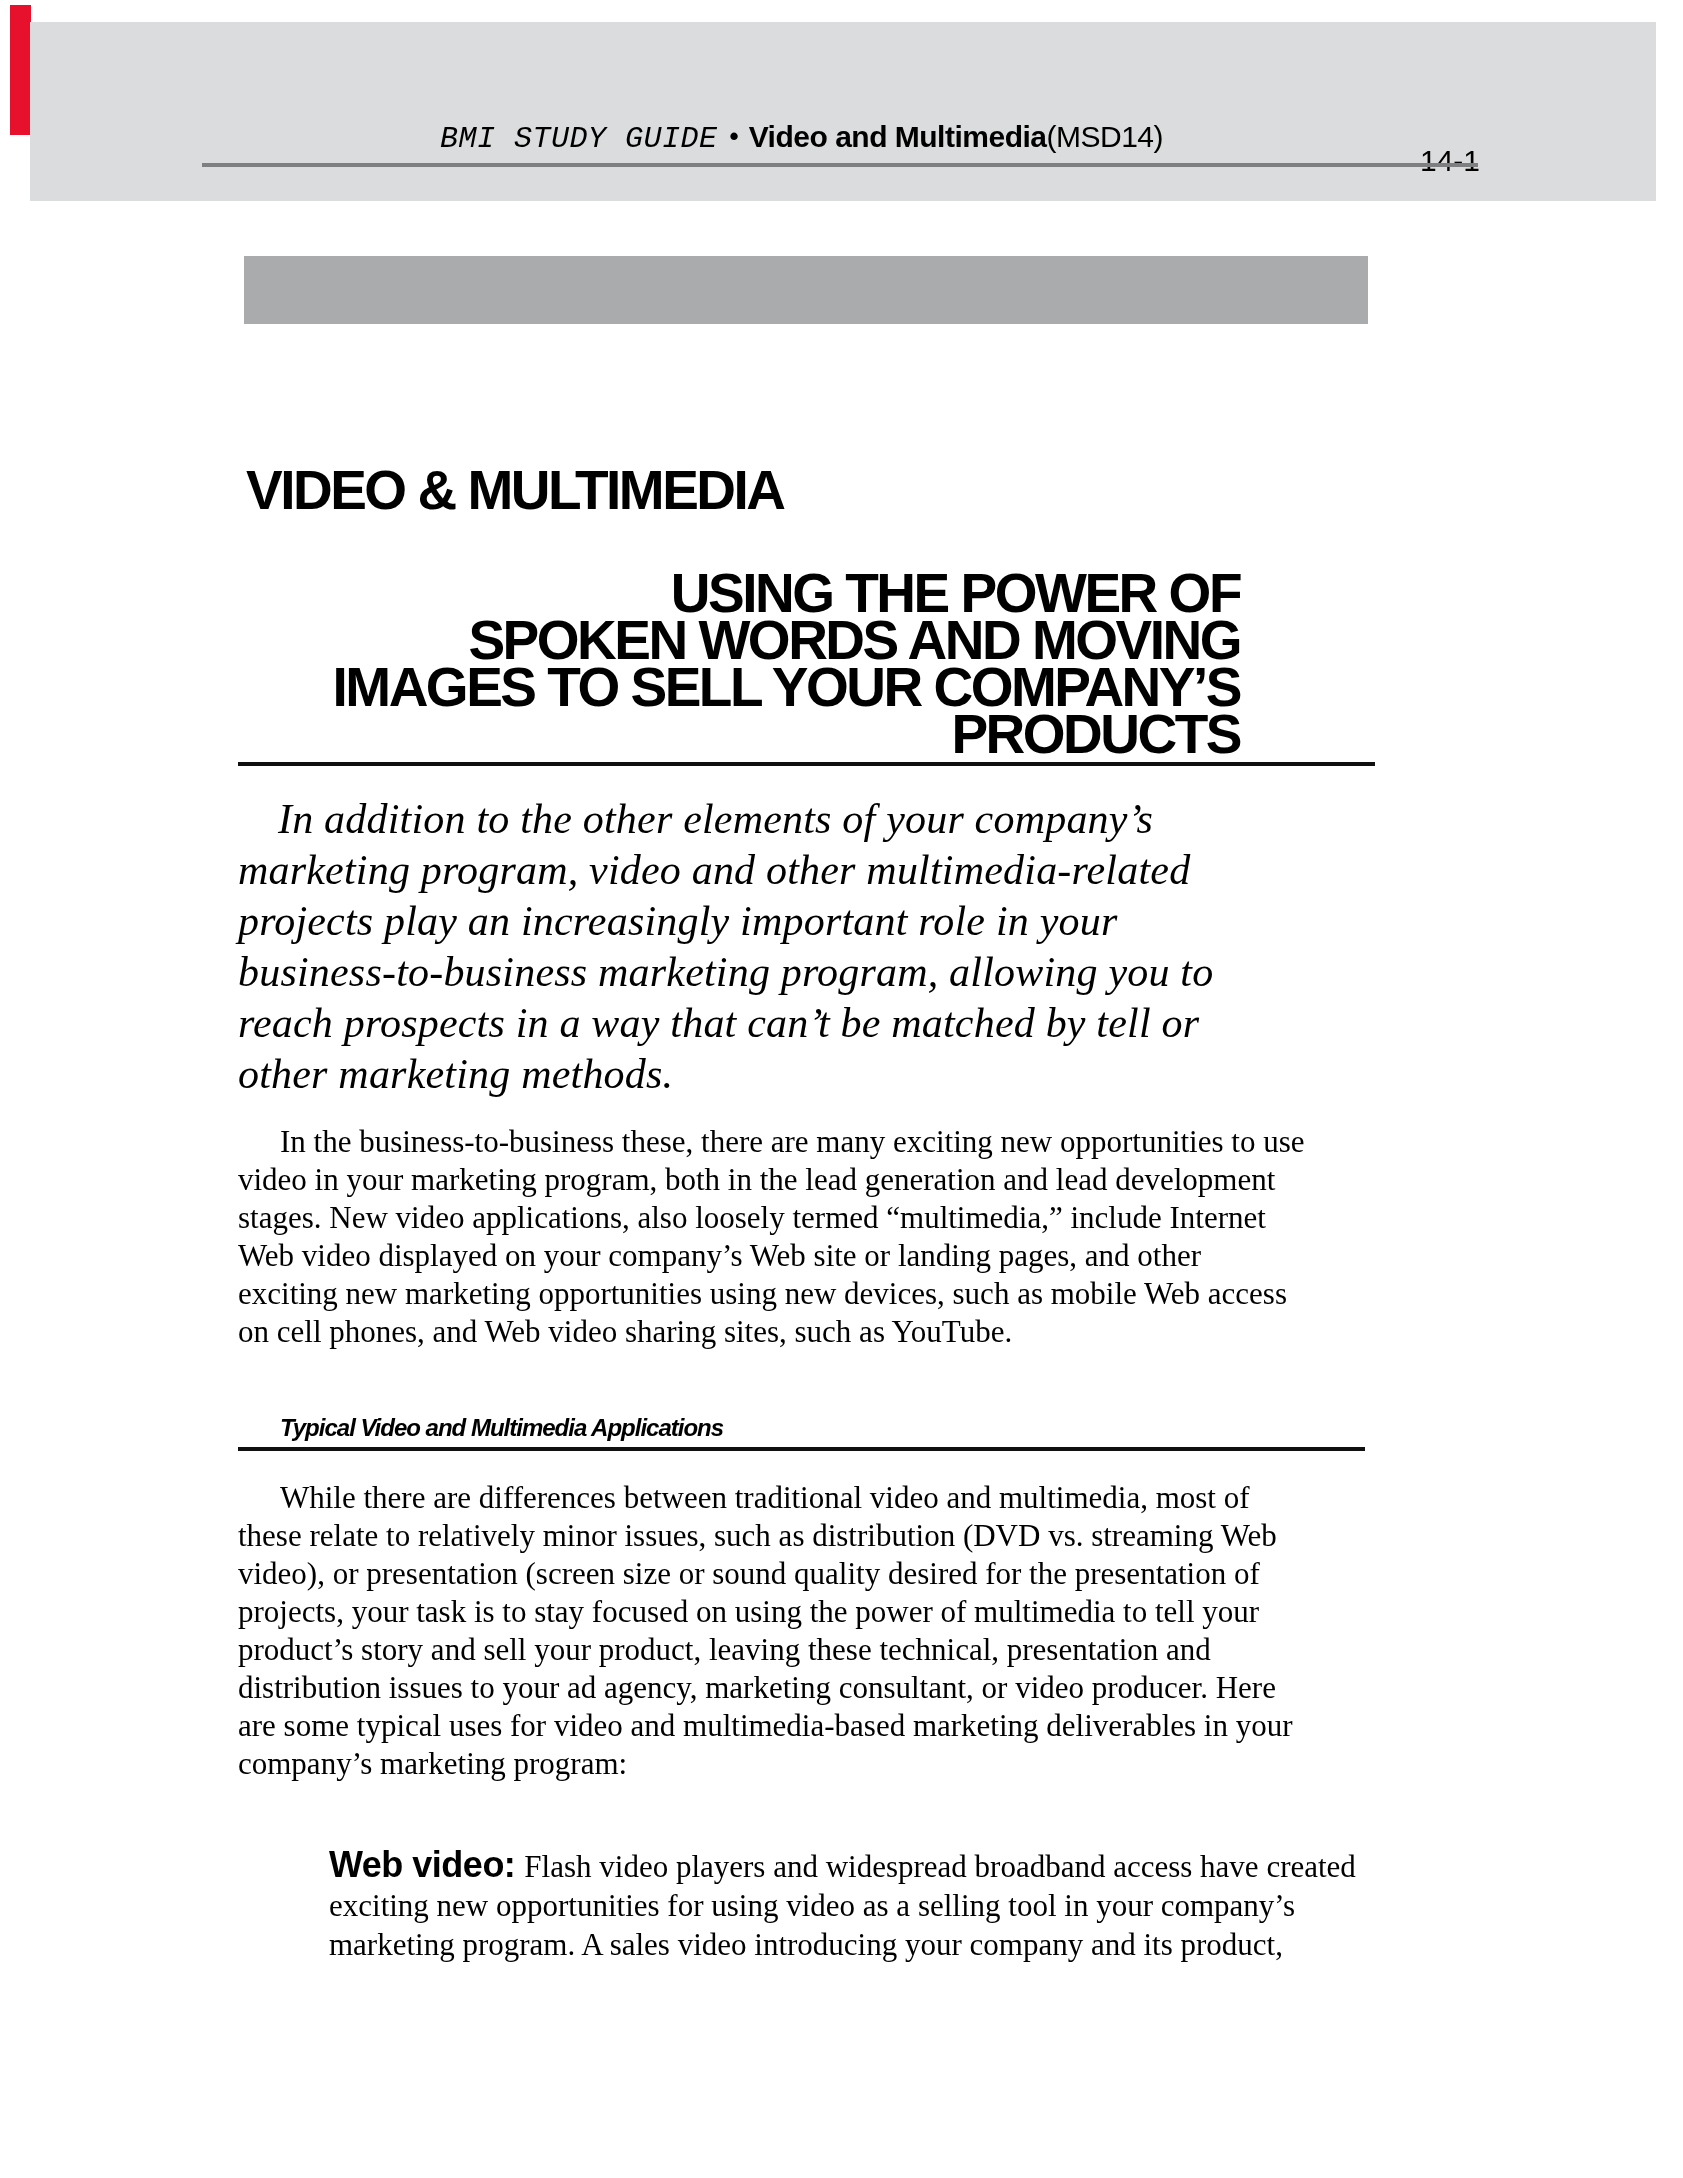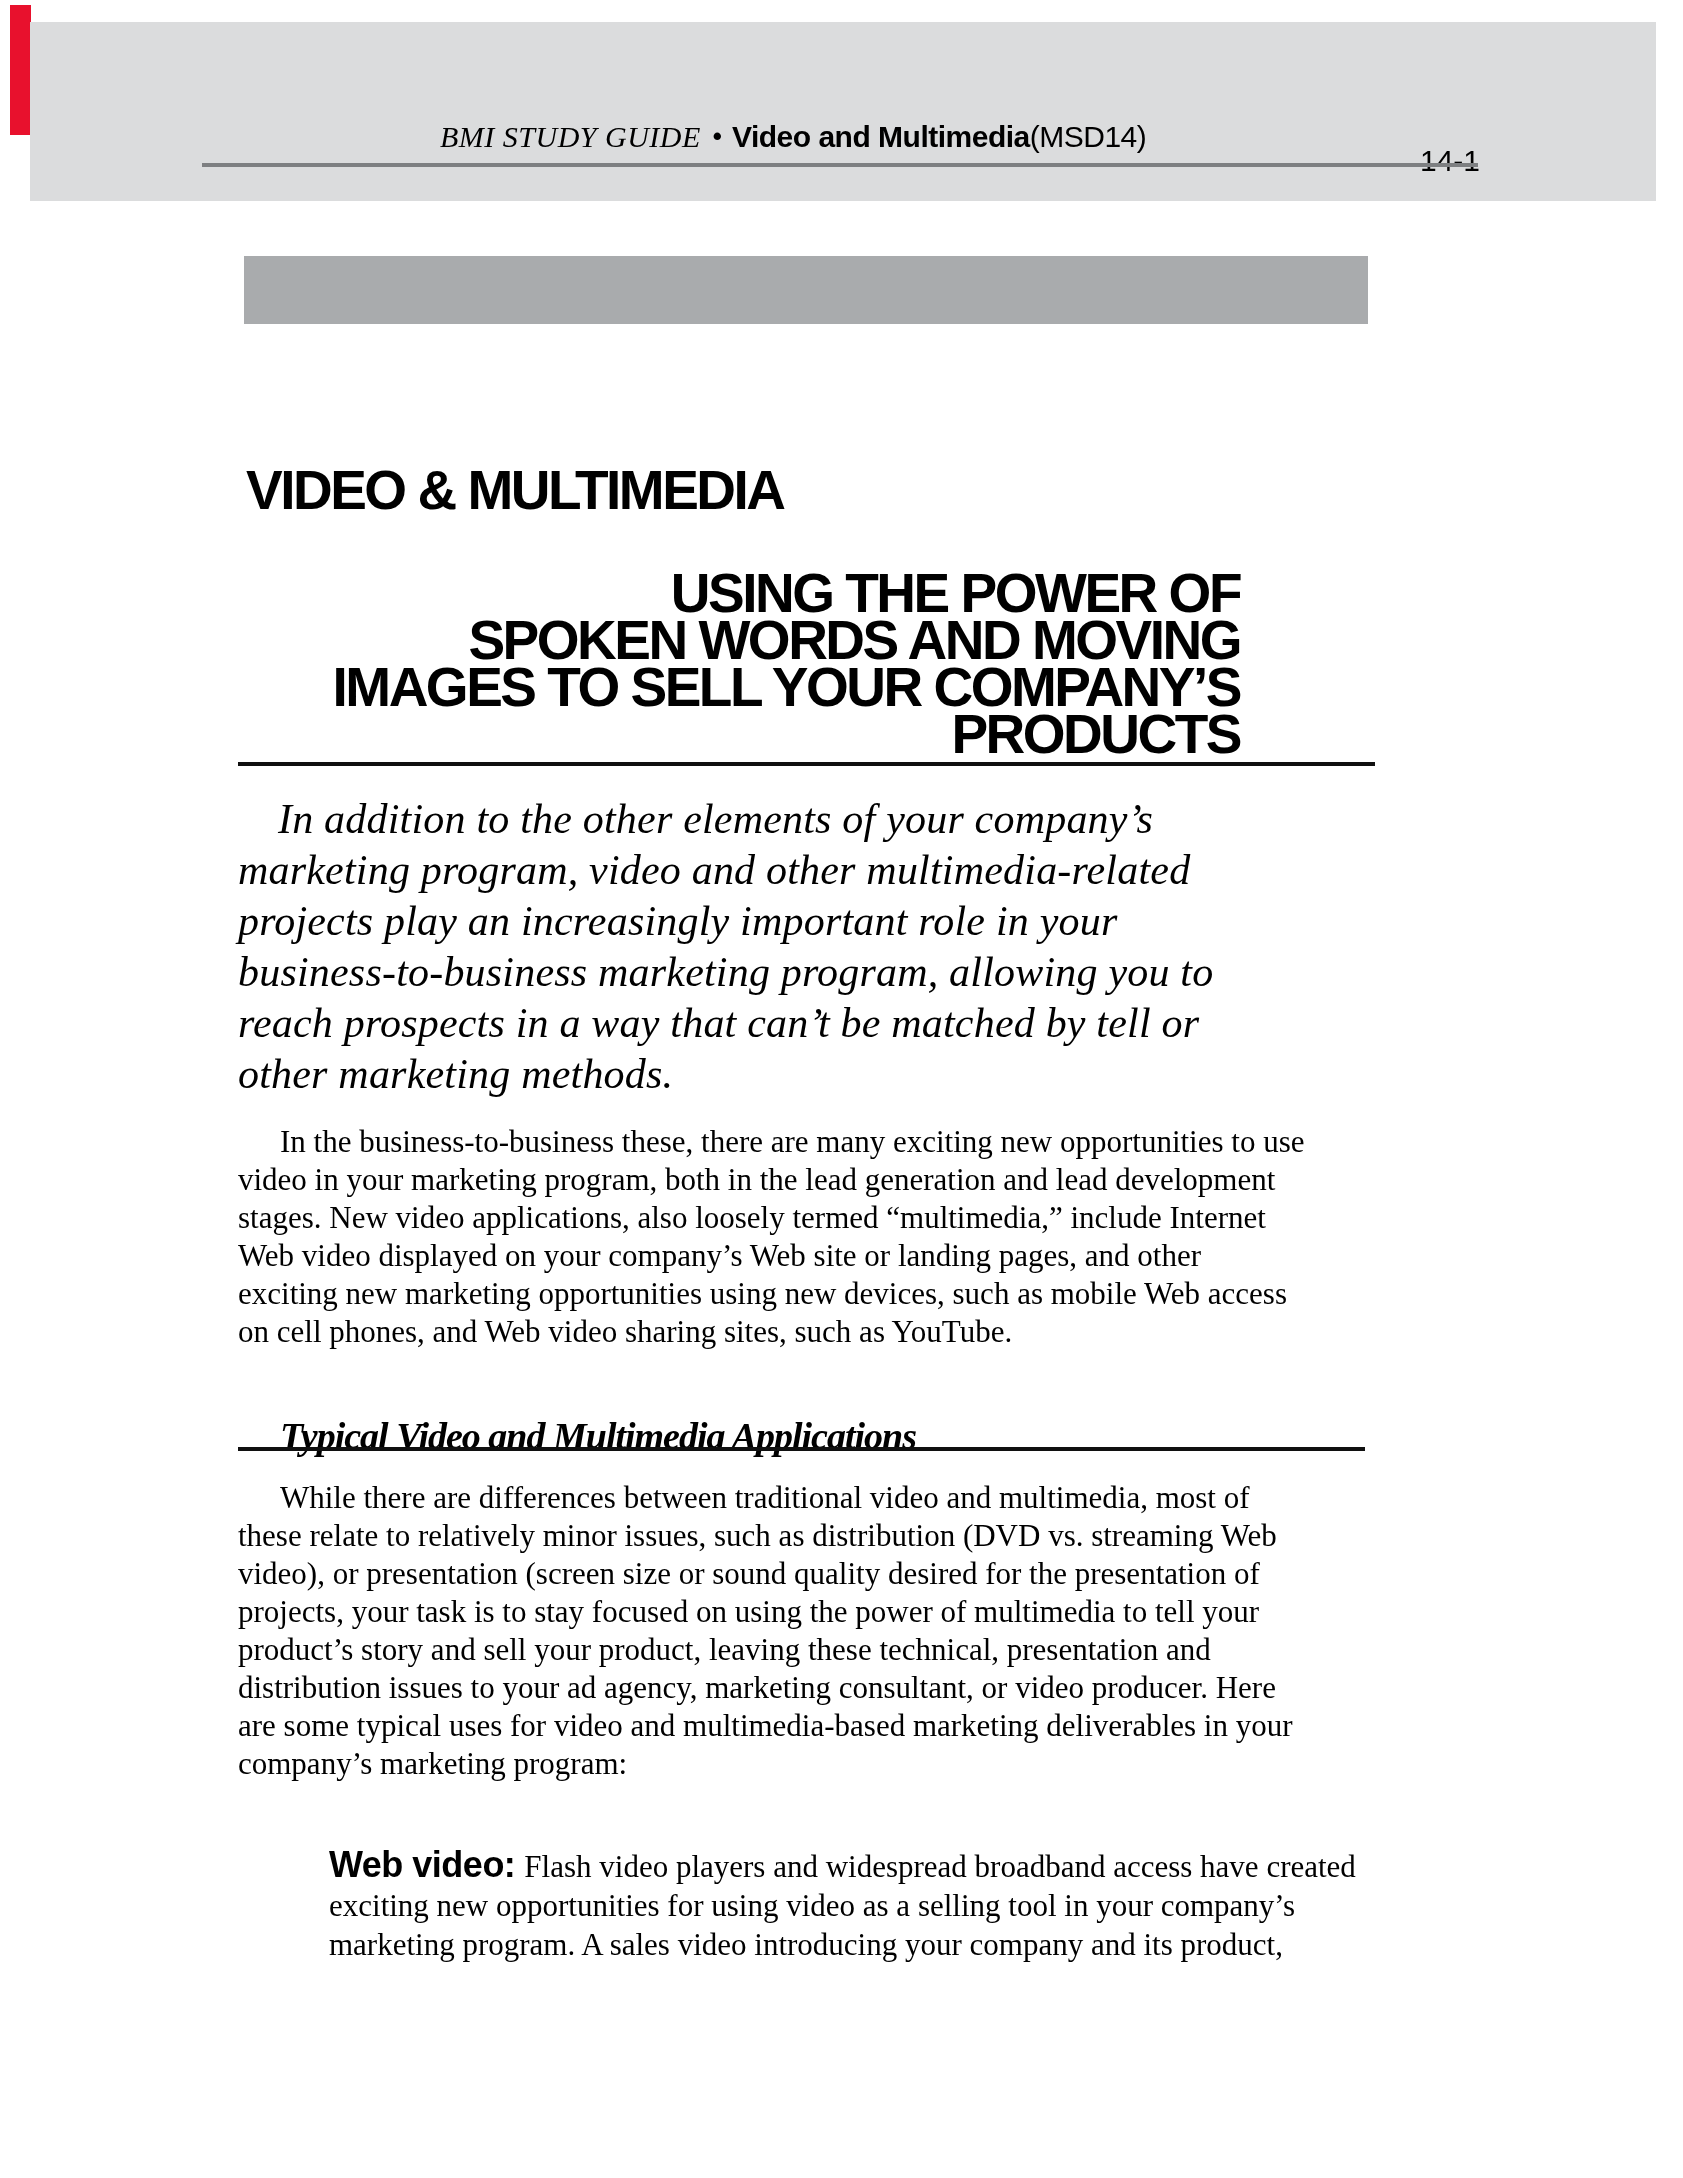--- a/index.html
+++ b/index.html
@@ -11,21 +11,21 @@
 
   
   .red-marker { left:10px; top:5px; width:21px; height:130px; background:#e8112d; }
 
   
   .header-band { left:30px; top:22px; width:1626px; height:179px; background:#dbdcdd; }
 
   .header-line {
     left:440px; top:120px; font-size:30px; white-space:nowrap;
   }
-  .hdr-guide { font-style:italic; font-family:Liberation Serif, serif; letter-spacing:0.5px; }
+  .hdr-guide { font-style:italic; font-family:Liberation Mono, monospace; letter-spacing:0.5px; }
   .hdr-sep   { font-family:"Liberation Sans", sans-serif; font-weight:bold; font-size:26px; margin:0 10px 0 12px; vertical-align:2px; }
   .hdr-section { font-family:"Liberation Sans", sans-serif; font-weight:bold; letter-spacing:-0.5px; }
   .hdr-code  { font-family:"Liberation Sans", sans-serif; letter-spacing:-0.5px; }
   .page-number { left:1420px; top:120px; font-size:30px; font-family:"Liberation Sans", sans-serif;margin-top:24px; }
 
   .header-rule { left:202px; top:163px; width:1276px; height:4px; background:#7d7f81; }
 
   
   .section-banner { left:244px; top:256px; width:1124px; height:68px; background:#a9abad; }
 
@@ -48,22 +48,22 @@
     font-style:italic; font-size:42px; line-height:51px; letter-spacing:0.2px;
   }
   .intro .tline:first-child { text-indent:40px; }
 
   .bodytext { font-size:31px; line-height:38px; }
   .para1 { left:238px; top:1123px; width:1218px; }
   .para1 .tline:first-child { text-indent:42px; }
 
   .subsection-heading {
     left:280px; top:1414px;
-    font-family:Liberation Serif, serif; font-weight:bold; font-style:italic;
-    font-size:38px; letter-spacing:-1px; white-space:nowrap;
+    font-family:Liberation Sans, sans-serif; font-weight:bold; font-style:italic;
+    font-size:24px; letter-spacing:-1px; white-space:nowrap;
   }
   .subsection-rule { left:238px; top:1447px; width:1127px; height:4px; background:#101010; }
 
   .para2 { left:238px; top:1479px; width:1218px; }
   .para2 .tline:first-child { text-indent:42px; }
 
   .web-video { left:329px; top:1845px; width:1129px; line-height:39px; }
   .wv-label {
     font-family:"Liberation Sans", sans-serif; font-weight:bold;
     font-size:36px; letter-spacing:-0.5px; margin-right:9px;

